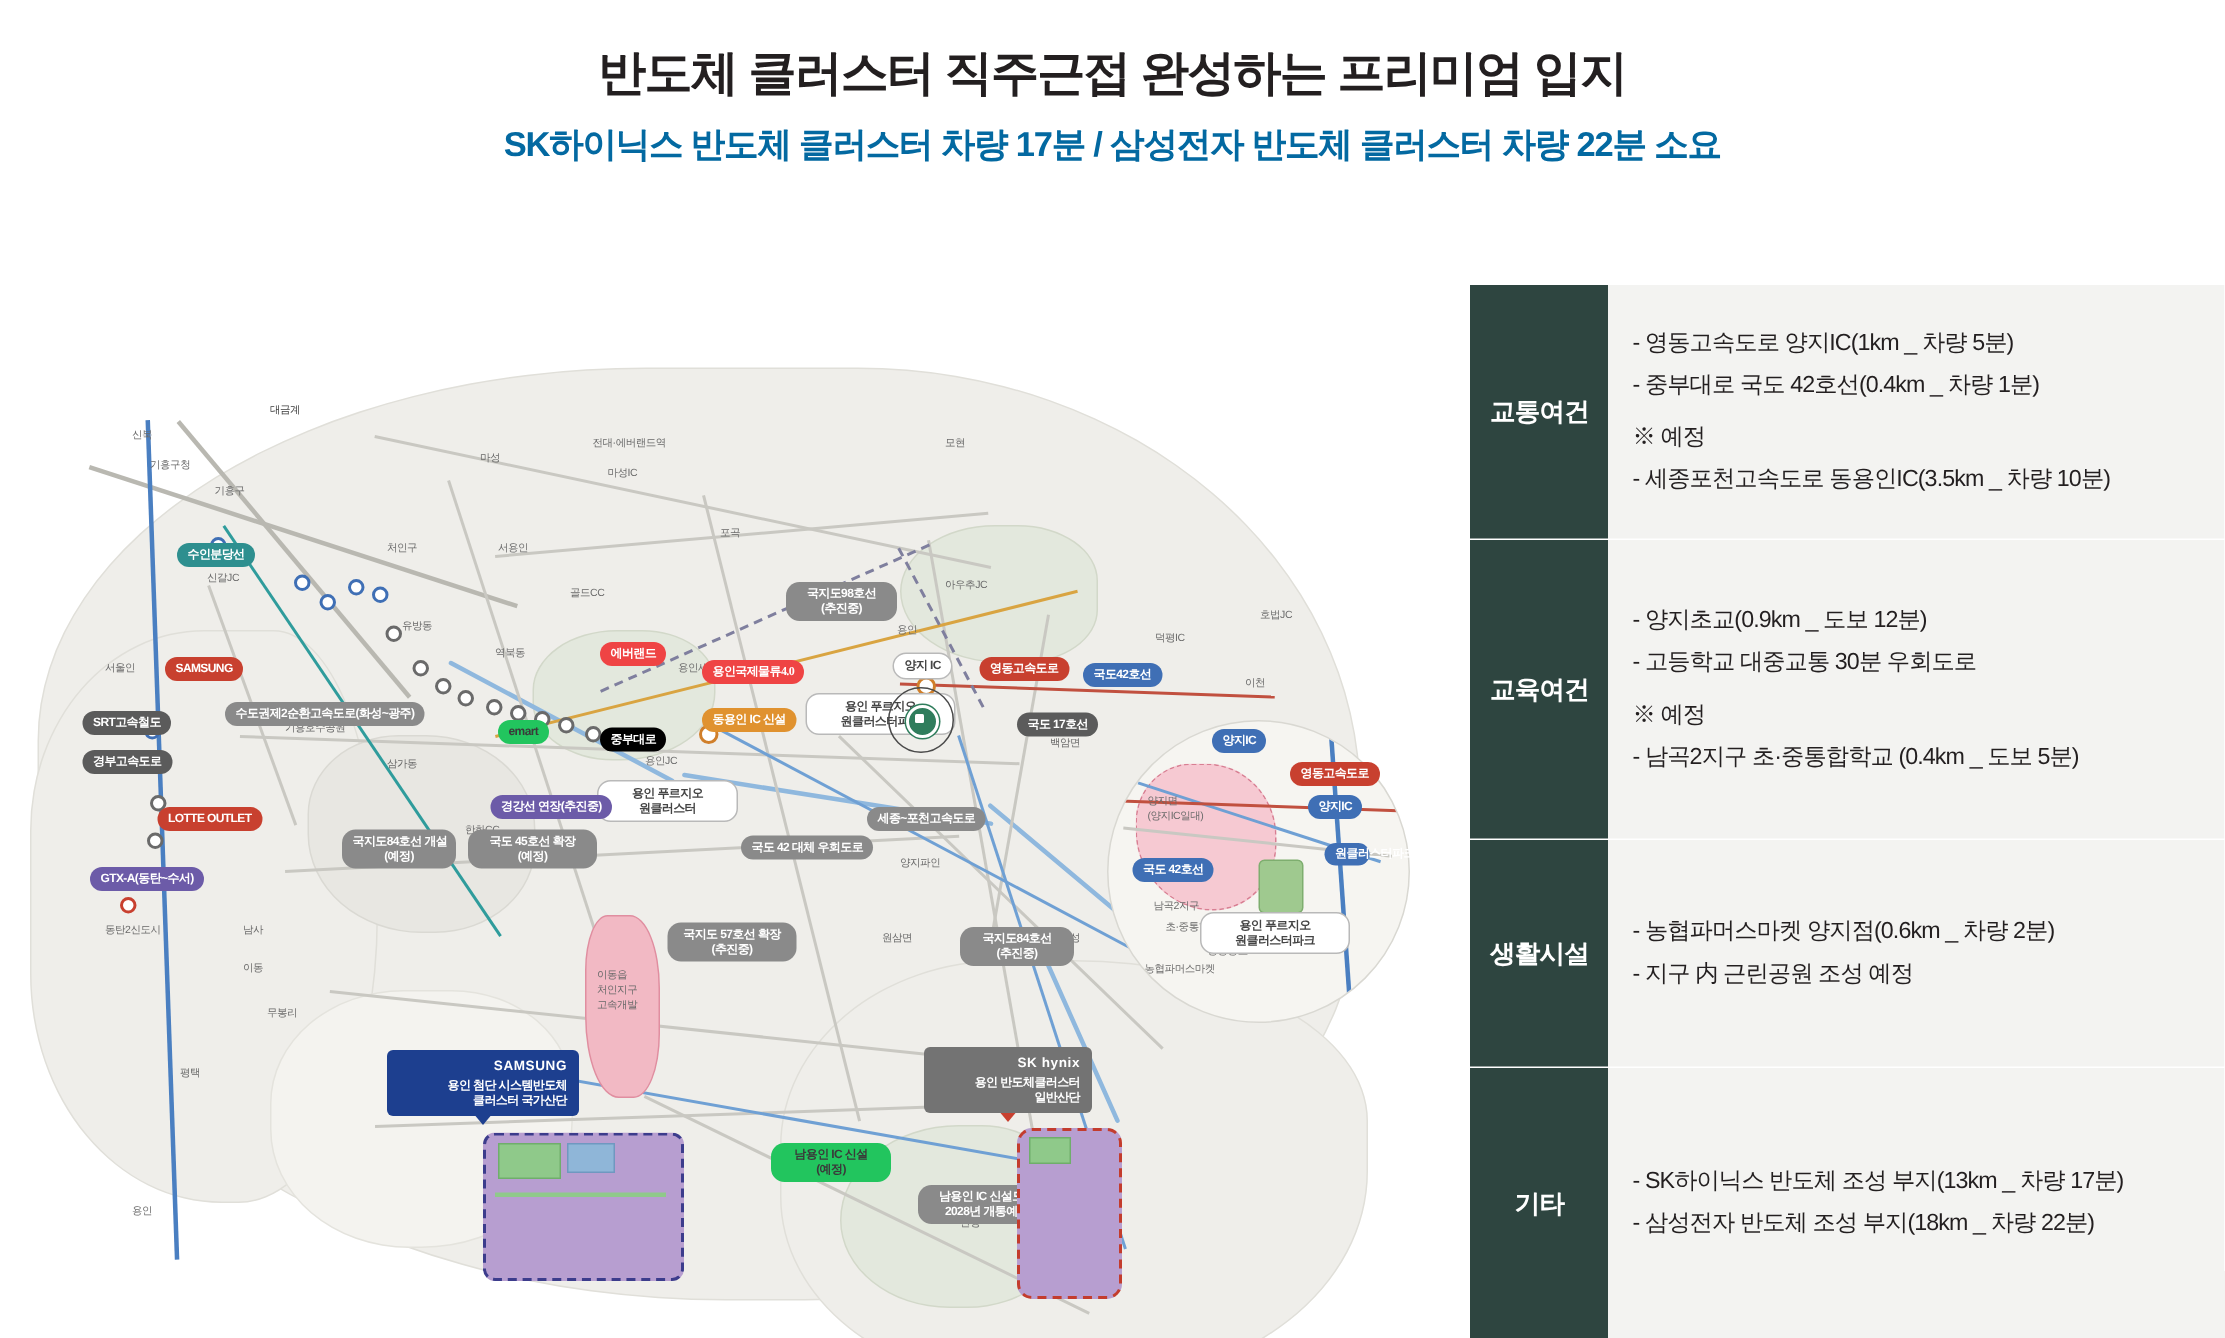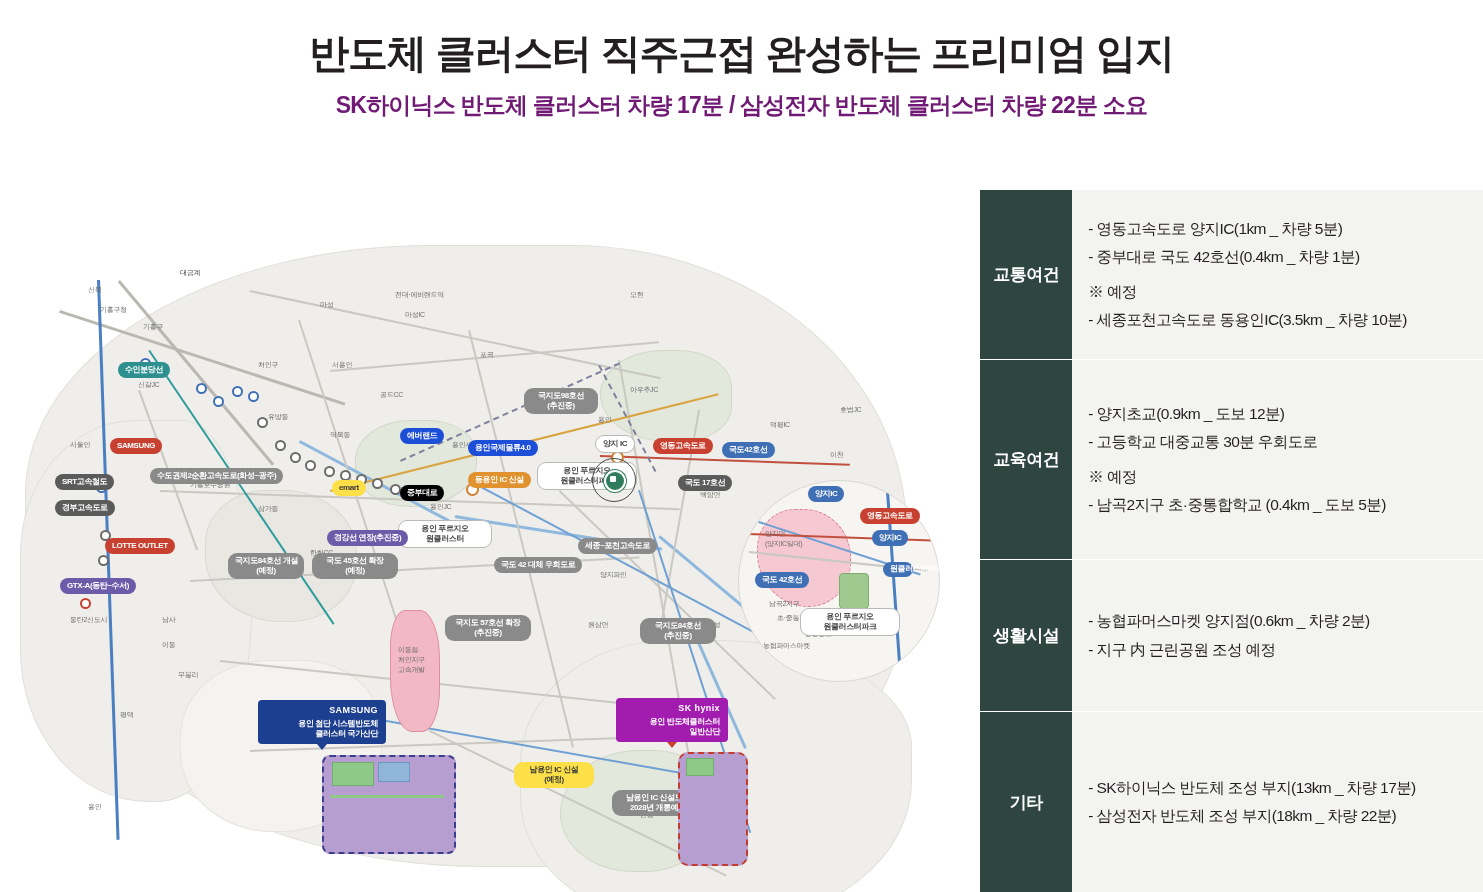--- a/index.html
+++ b/index.html
@@ -17,32 +17,32 @@
   }
 
   
   .header {
     width: 1483px;
     padding-top: 30px;
     text-align: center;
   }
   .header h1 {
     margin: 0;
-    font-size: 40px;
+    font-size: 32px;
     font-weight: bold;
     letter-spacing: -1.2px;
     color: #231f20;
     line-height: 1.15;
   }
   .header h2 {
     margin: 14px 0 0 0;
     font-size: 23px;
     font-weight: bold;
     letter-spacing: -0.8px;
-    color: #701a75;
+    color: #0369a1;
   }
 
   
   .content {
     position: absolute;
     top: 190px;
     left: 0;
     width: 1483px;
     height: 702px;
     display: flex;
@@ -177,23 +177,23 @@
     white-space: nowrap;
     letter-spacing: -0.4px;
     text-align: center;
     line-height: 1.25;
   }
   .chip.grey { background: #8a8a8a; }
   .chip.dgrey { background: #5b5b5b; }
   .chip.blue { background: #3f6fb5; }
   .chip.navy { background: #000000; }
   .chip.teal { background: #2e8f8f; }
-  .chip.green { background: #1d4ed8; }
+  .chip.green { background: #ef4444; font-family: Liberation Serif, serif; }
   .chip.orange { background: #e0922f; }
-  .chip.yellow { background: #fde047; color:#3a3a3a; }
+  .chip.yellow { background: #22c55e; color:#3a3a3a; }
   .chip.red { background: #c8402f; }
   .chip.purple { background: #6c5ba8; }
   .chip.white {
     background: #ffffff;
     color: #444444;
     border: 1px solid #b9b9b9;
     font-weight: bold;
   }
 
   .station {
@@ -247,21 +247,21 @@
     color: #ffffff;
     font-size: 8px;
     font-weight: bold;
     line-height: 1.3;
     padding: 5px 8px;
     border-radius: 4px;
     text-align: right;
     letter-spacing: -0.4px;
     white-space: nowrap;
   }
-  .callout.sk { background: #a21caf; }
+  .callout.sk { background: #737373; }
   .callout .brand {
     display: block;
     font-size: 9px;
     letter-spacing: 0.4px;
     margin-bottom: 2px;
   }
   .callout:after {
     content: "";
     position: absolute;
     left: 50%;

